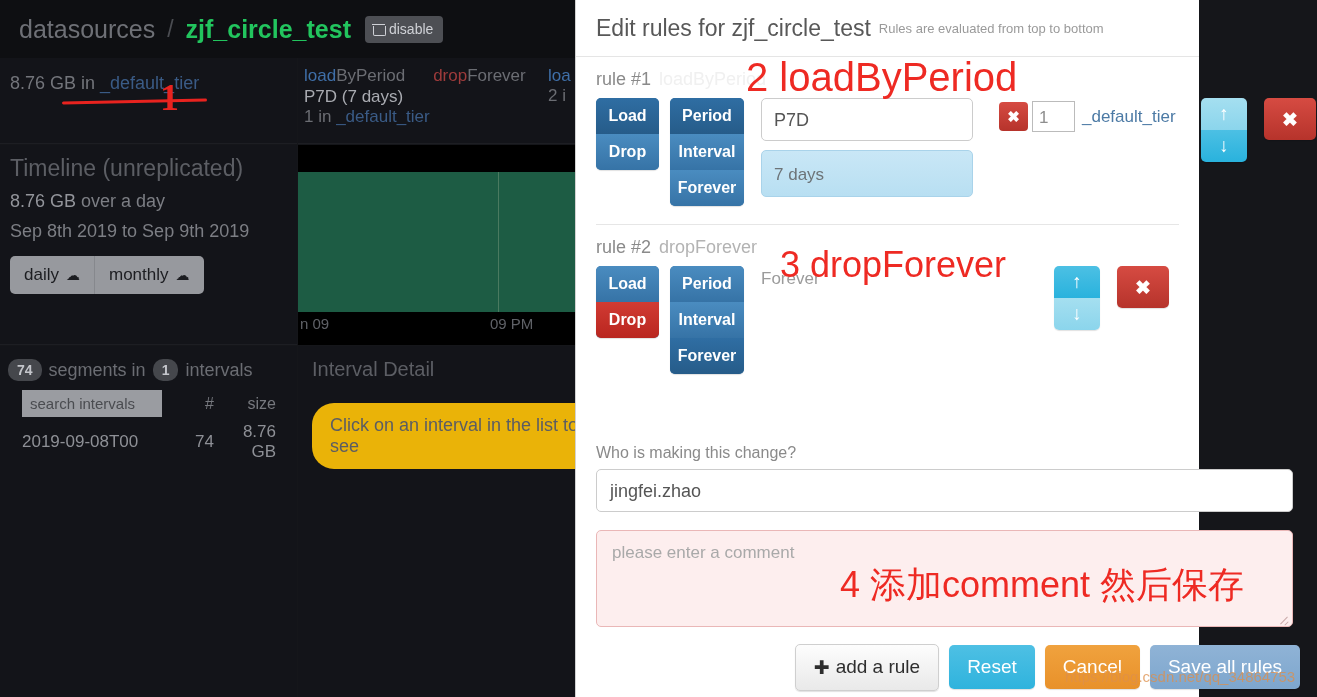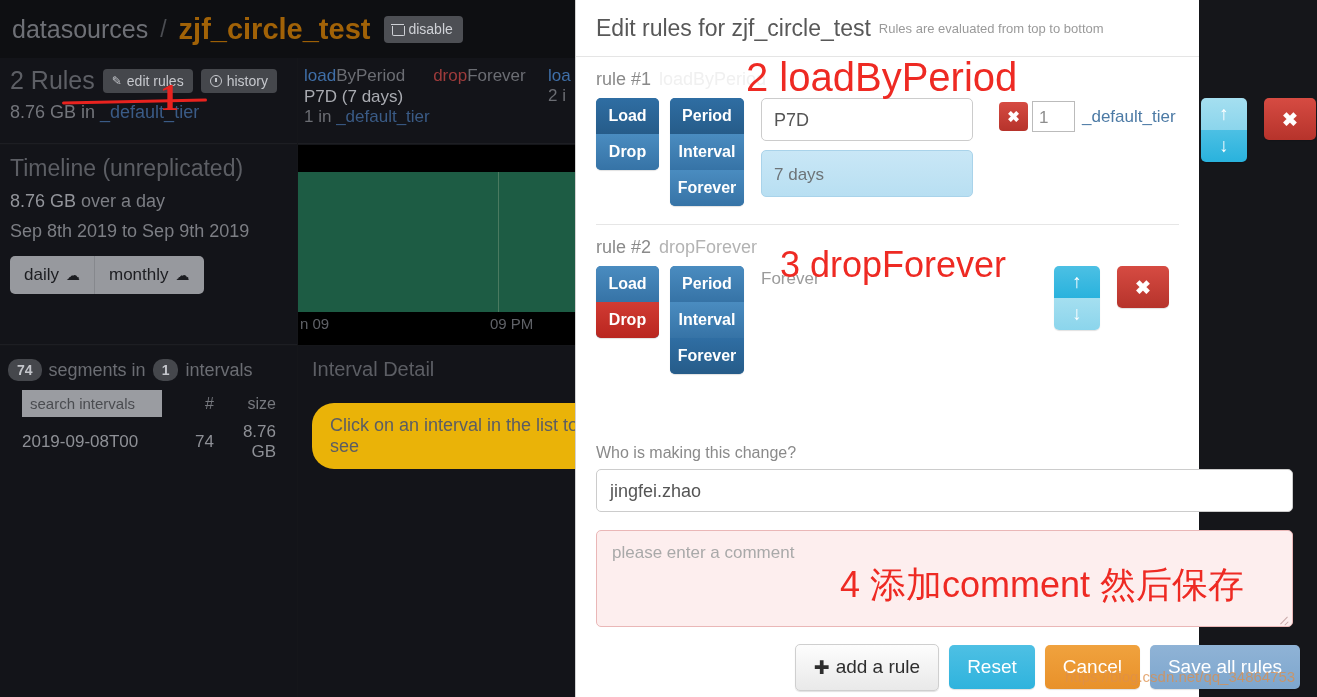--- a/index.html
+++ b/index.html
@@ -10,25 +10,25 @@
     font-family: "Liberation Sans", sans-serif;
     overflow: hidden;
     position: relative;
   }
 
   
   #bg { position:absolute; inset:0; background:#15161a; }
 
   .bg-breadcrumb {
     position:absolute; left:0; top:0; width:580px; height:58px;
-    background:#0e0f12; display:flex; align-items:center; padding-left:12px;
+    background:#0e0f12; display:flex; align-items:center; padding-left:19px;
   }
   .bc-ds { color:#6e7076; font-size:25px; }
   .bc-sep { color:#4b4d52; font-size:23px; margin:0 12px; }
-  .bc-name { color:#a16207; font-size:29px; font-weight:bold; }
+  .bc-name { color:#22c55e; font-size:25px; font-weight:bold; }
   .bc-disable {
     margin-left:14px; background:#4d4f54; color:#cfd1d6; font-size:14px;
     border-radius:4px; padding:5px 10px 6px 8px; display:inline-flex;
     align-items:center; gap:5px;
   }
   .trash-ico { width:11px; height:12px; position:relative; display:inline-block; }
   .trash-ico:before{ content:""; position:absolute; left:0; top:3px; width:11px; height:9px;
     border:1.5px solid #cfd1d6; border-top:none; border-radius:0 0 2px 2px;}
   .trash-ico:after{ content:""; position:absolute; left:-1px; top:1px; width:13px; height:1.5px;
     background:#cfd1d6;}
@@ -254,31 +254,20 @@
     <span class="bc-ds">datasources</span>
     <span class="bc-sep">/</span>
     <span class="bc-name">zjf_circle_test</span>
     <span class="bc-disable">
       <span class="trash-ico"></span>
       <span>disable</span>
     </span>
   </div>
 
   <div class="rules-panel">
-    <div class="rules-title">
-      <span>2 Rules</span>
-      <span class="rp-btn">
-        <span class="pencil-ico">✎</span>
-        <span>edit rules</span>
-      </span>
-      <span class="rp-btn">
-        <span class="clock-ico"></span>
-        <span>history</span>
-      </span>
-    </div>
     <div class="rules-sub">
       <span>8.76 GB</span><span> in </span><span class="tierlink">_default_tier</span>
     </div>
   </div>
 
   <div class="timeline-panel">
     <div class="tl-title">Timeline (unreplicated)</div>
     <div class="tl-line">
       <span class="strong">8.76 GB</span><span> over a day</span>
     </div>

